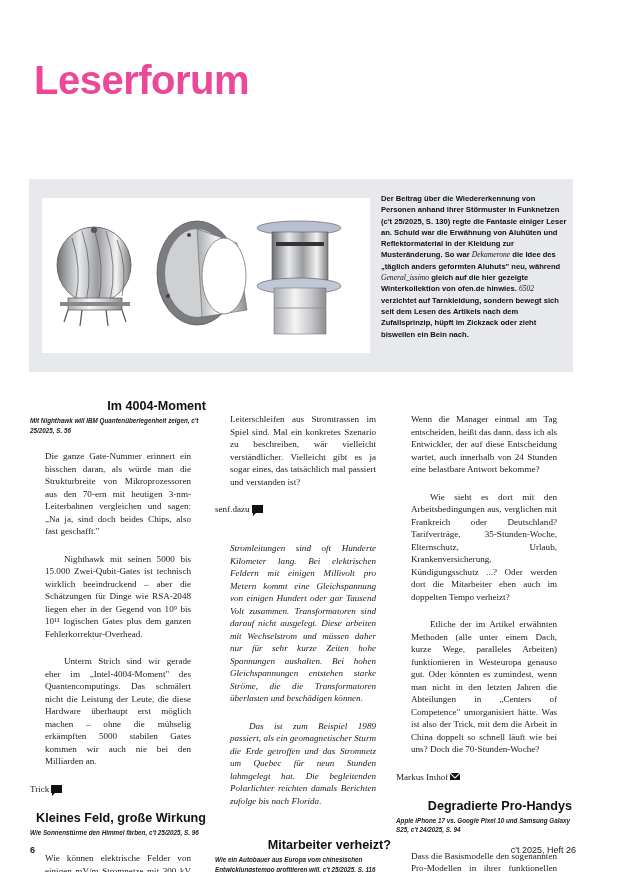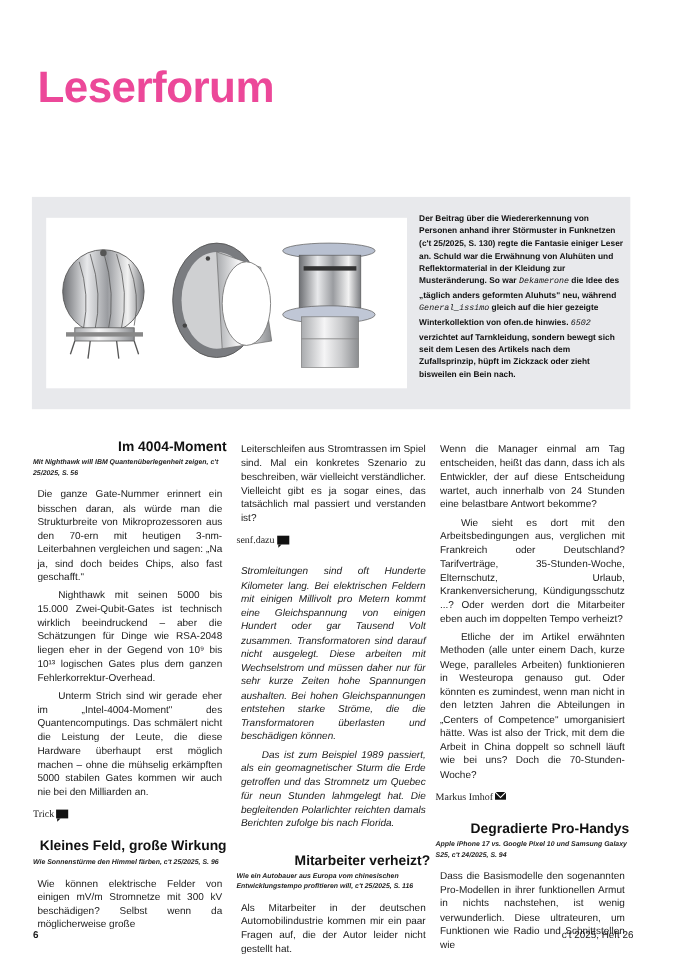--- a/index.html
+++ b/index.html
@@ -1,28 +1,28 @@
 <!DOCTYPE html>
 <html><head>
 <meta charset="utf-8">
 <style>
   html,body{margin:0;padding:0;background:#fff;}
   body{width:617px;height:872px;position:relative;overflow:hidden;color:#1a1a1a;}
   #title{position:absolute;left:30px;top:52px;font-family:"Liberation Sans",sans-serif;font-weight:bold;font-size:40px;letter-spacing:-0.5px;color:#ec4899;margin:4px;line-height:48px;}
   #feature{position:absolute;left:29px;top:179px;width:544px;height:193px;background:#e8e9ec;}
   #photo{position:absolute;left:13px;top:19px;width:328px;height:155px;background:#fff;}
   #caption{position:absolute;left:352px;top:14px;width:187px;font-family:"Liberation Sans",sans-serif;font-weight:bold;font-size:7.6px;line-height:11.3px;color:#111;}
-  #caption i{font-family:Liberation Mono, monospace;font-weight:normal;font-style:italic;}
+  #caption i{font-family:Liberation Serif, serif;font-weight:normal;font-style:italic;}
   .col{position:absolute;top:398px;width:176px;}
   #col1{left:30px;}
   #col2{left:215px;}
   #col3{left:396px;}
   h2{font-family:"Liberation Sans",sans-serif;font-weight:bold;font-size:12.6px;margin:0 0 2px 0;line-height:16px;color:#111;text-align:right;}
   .sub{font-family:"Liberation Sans",sans-serif;font-style:italic;font-weight:bold;font-size:6.3px;line-height:9.6px;color:#222;margin:0 0 8px 0;}
-  .body p{font-family:Liberation Sans, sans-serif;font-size:9.1px;line-height:12.5px;margin:4px;text-align:justify;hyphens:auto;}
+  .body p{font-family:Liberation Serif, serif;font-size:9.1px;line-height:12.5px;margin:15px;text-align:justify;hyphens:auto;}
   .body p.ind{text-indent:19px;}
   .body.it p{font-style:italic;}
   .sig{font-family:"Liberation Serif",serif;font-size:9.1px;text-align:left;margin:8px 0 0 0;line-height:12px;}
   .bubble{display:inline-block;width:11px;height:8px;background:#111;position:relative;vertical-align:-1px;margin-left:2px;}
   .bubble:after{content:"";position:absolute;left:1px;bottom:-3px;border-left:3px solid #111;border-bottom:3px solid transparent;}
   .mail{display:inline-block;width:10px;height:7px;background:#111;position:relative;vertical-align:0;margin-left:2px;overflow:hidden;}
   .mail:after{content:"";position:absolute;left:1px;top:-4px;width:6px;height:6px;border:1px solid #fff;transform:rotate(45deg);}
   .gap{height:15px;}
   #footer-page{position:absolute;left:30px;top:845px;font-family:"Liberation Sans",sans-serif;font-weight:bold;font-size:9px;}
   #footer-issue{position:absolute;right:41px;top:845px;font-family:"Liberation Sans",sans-serif;font-size:9px;}

